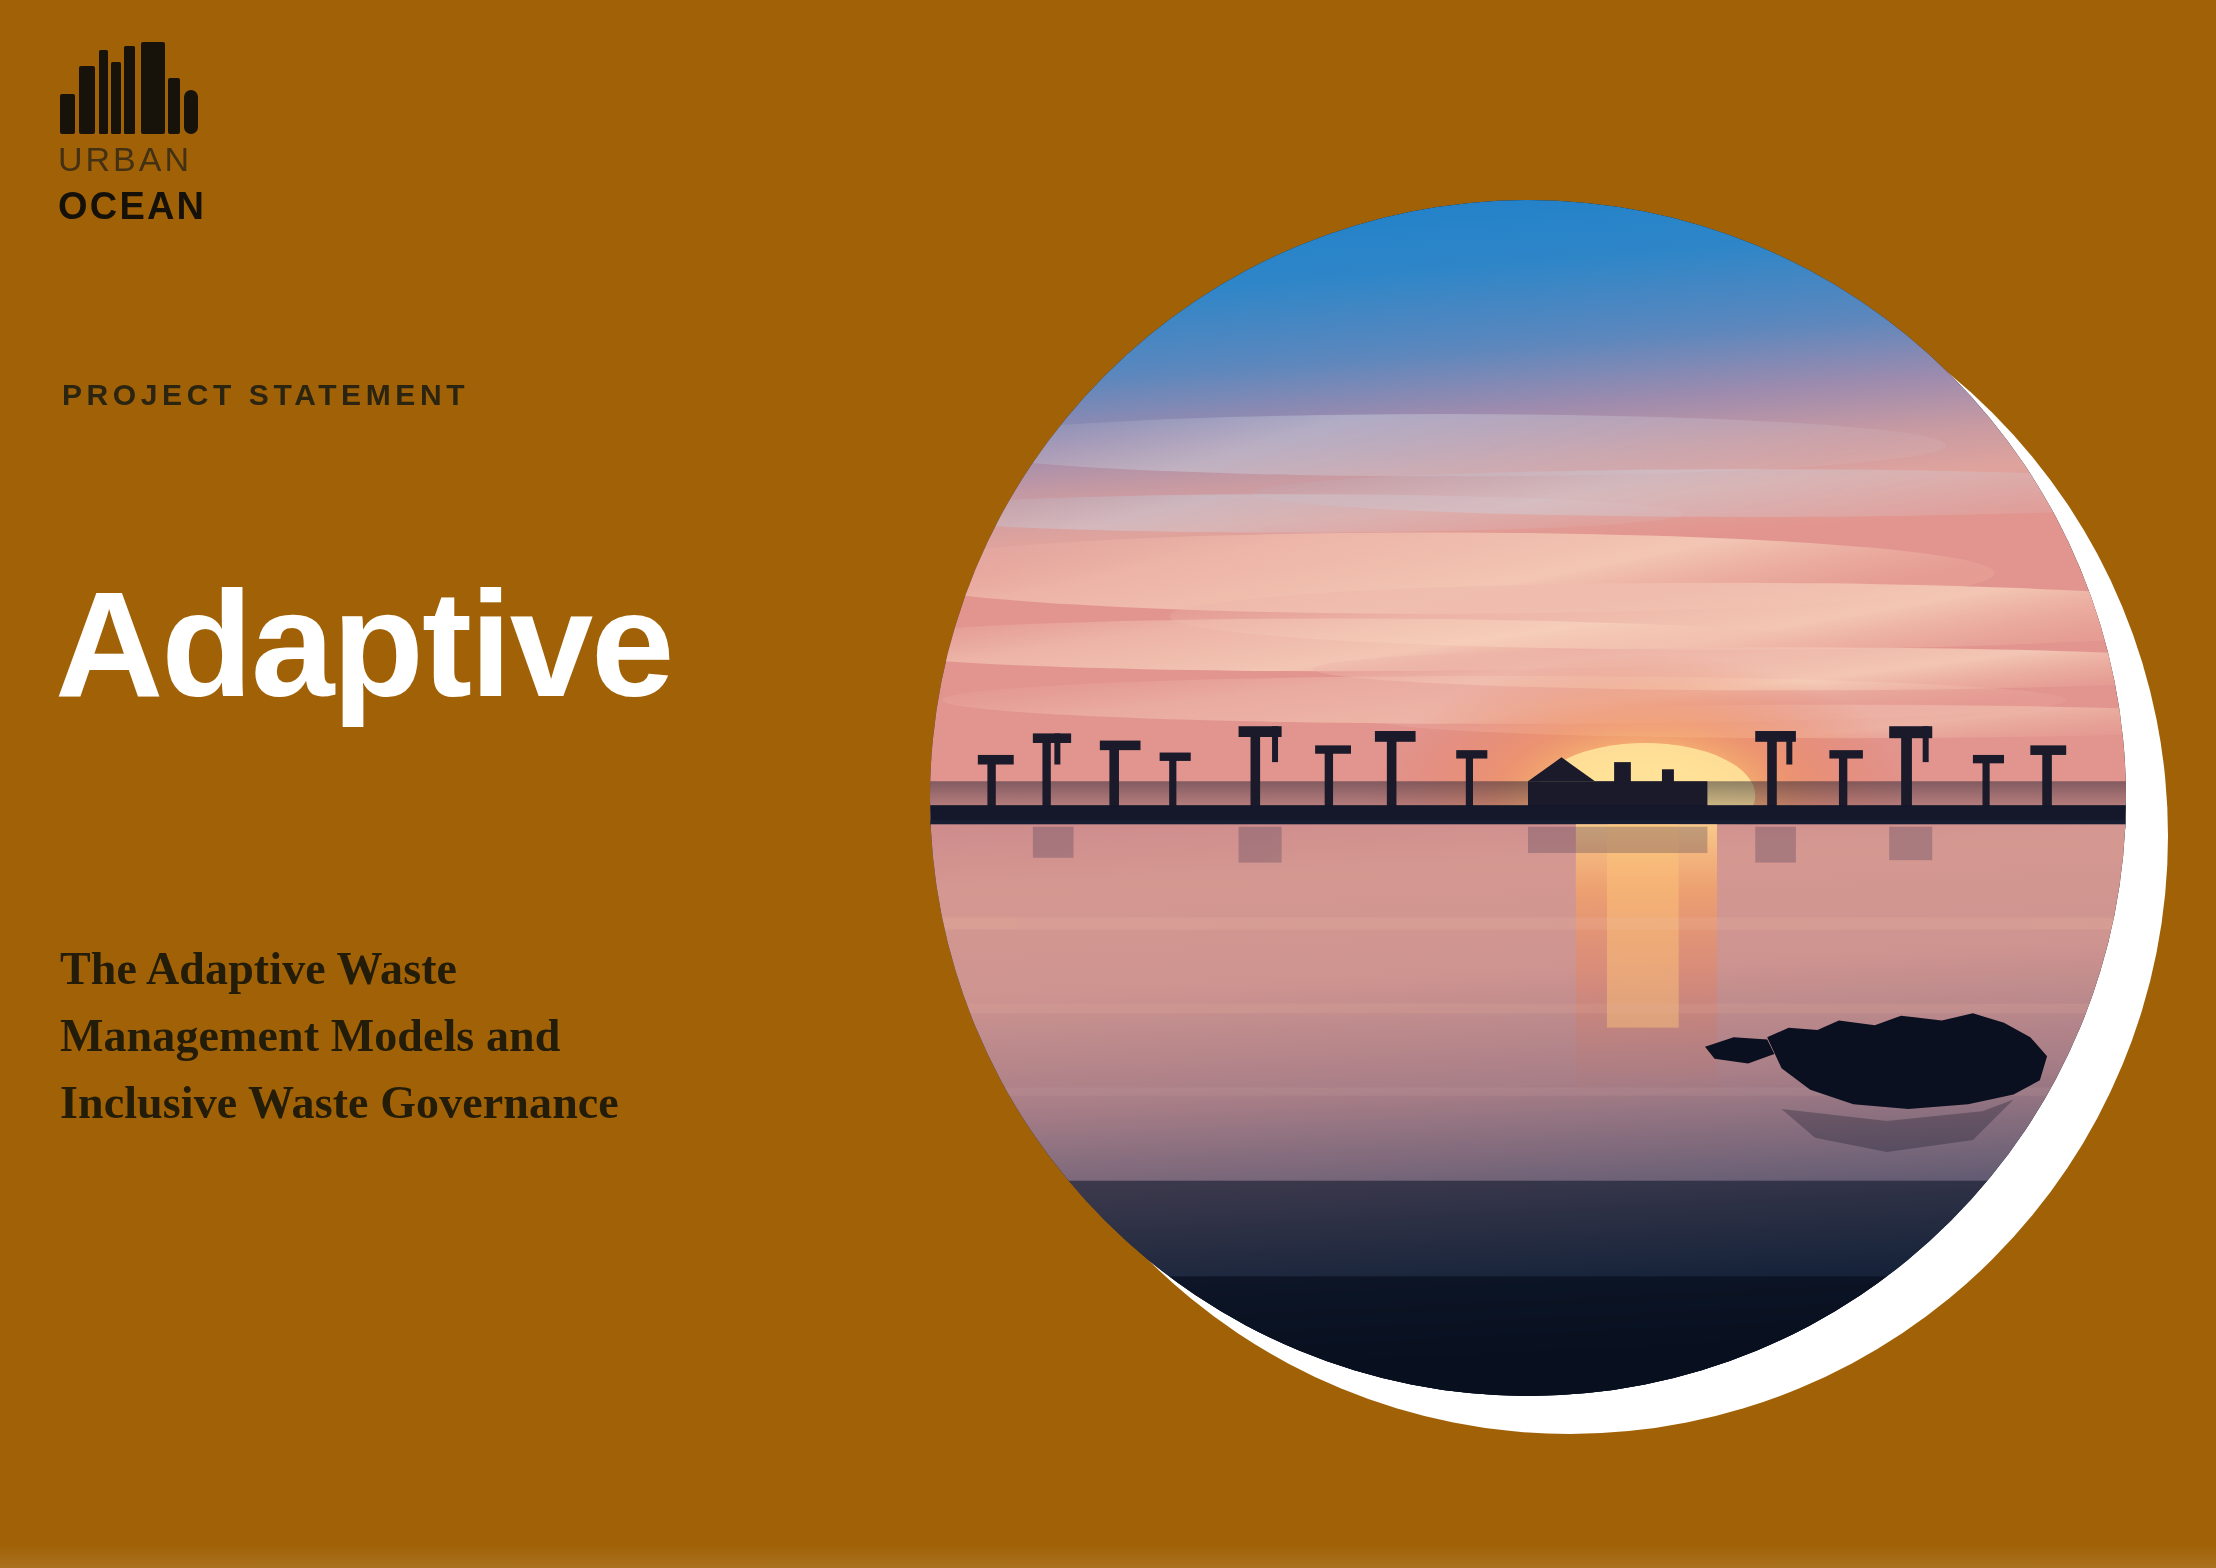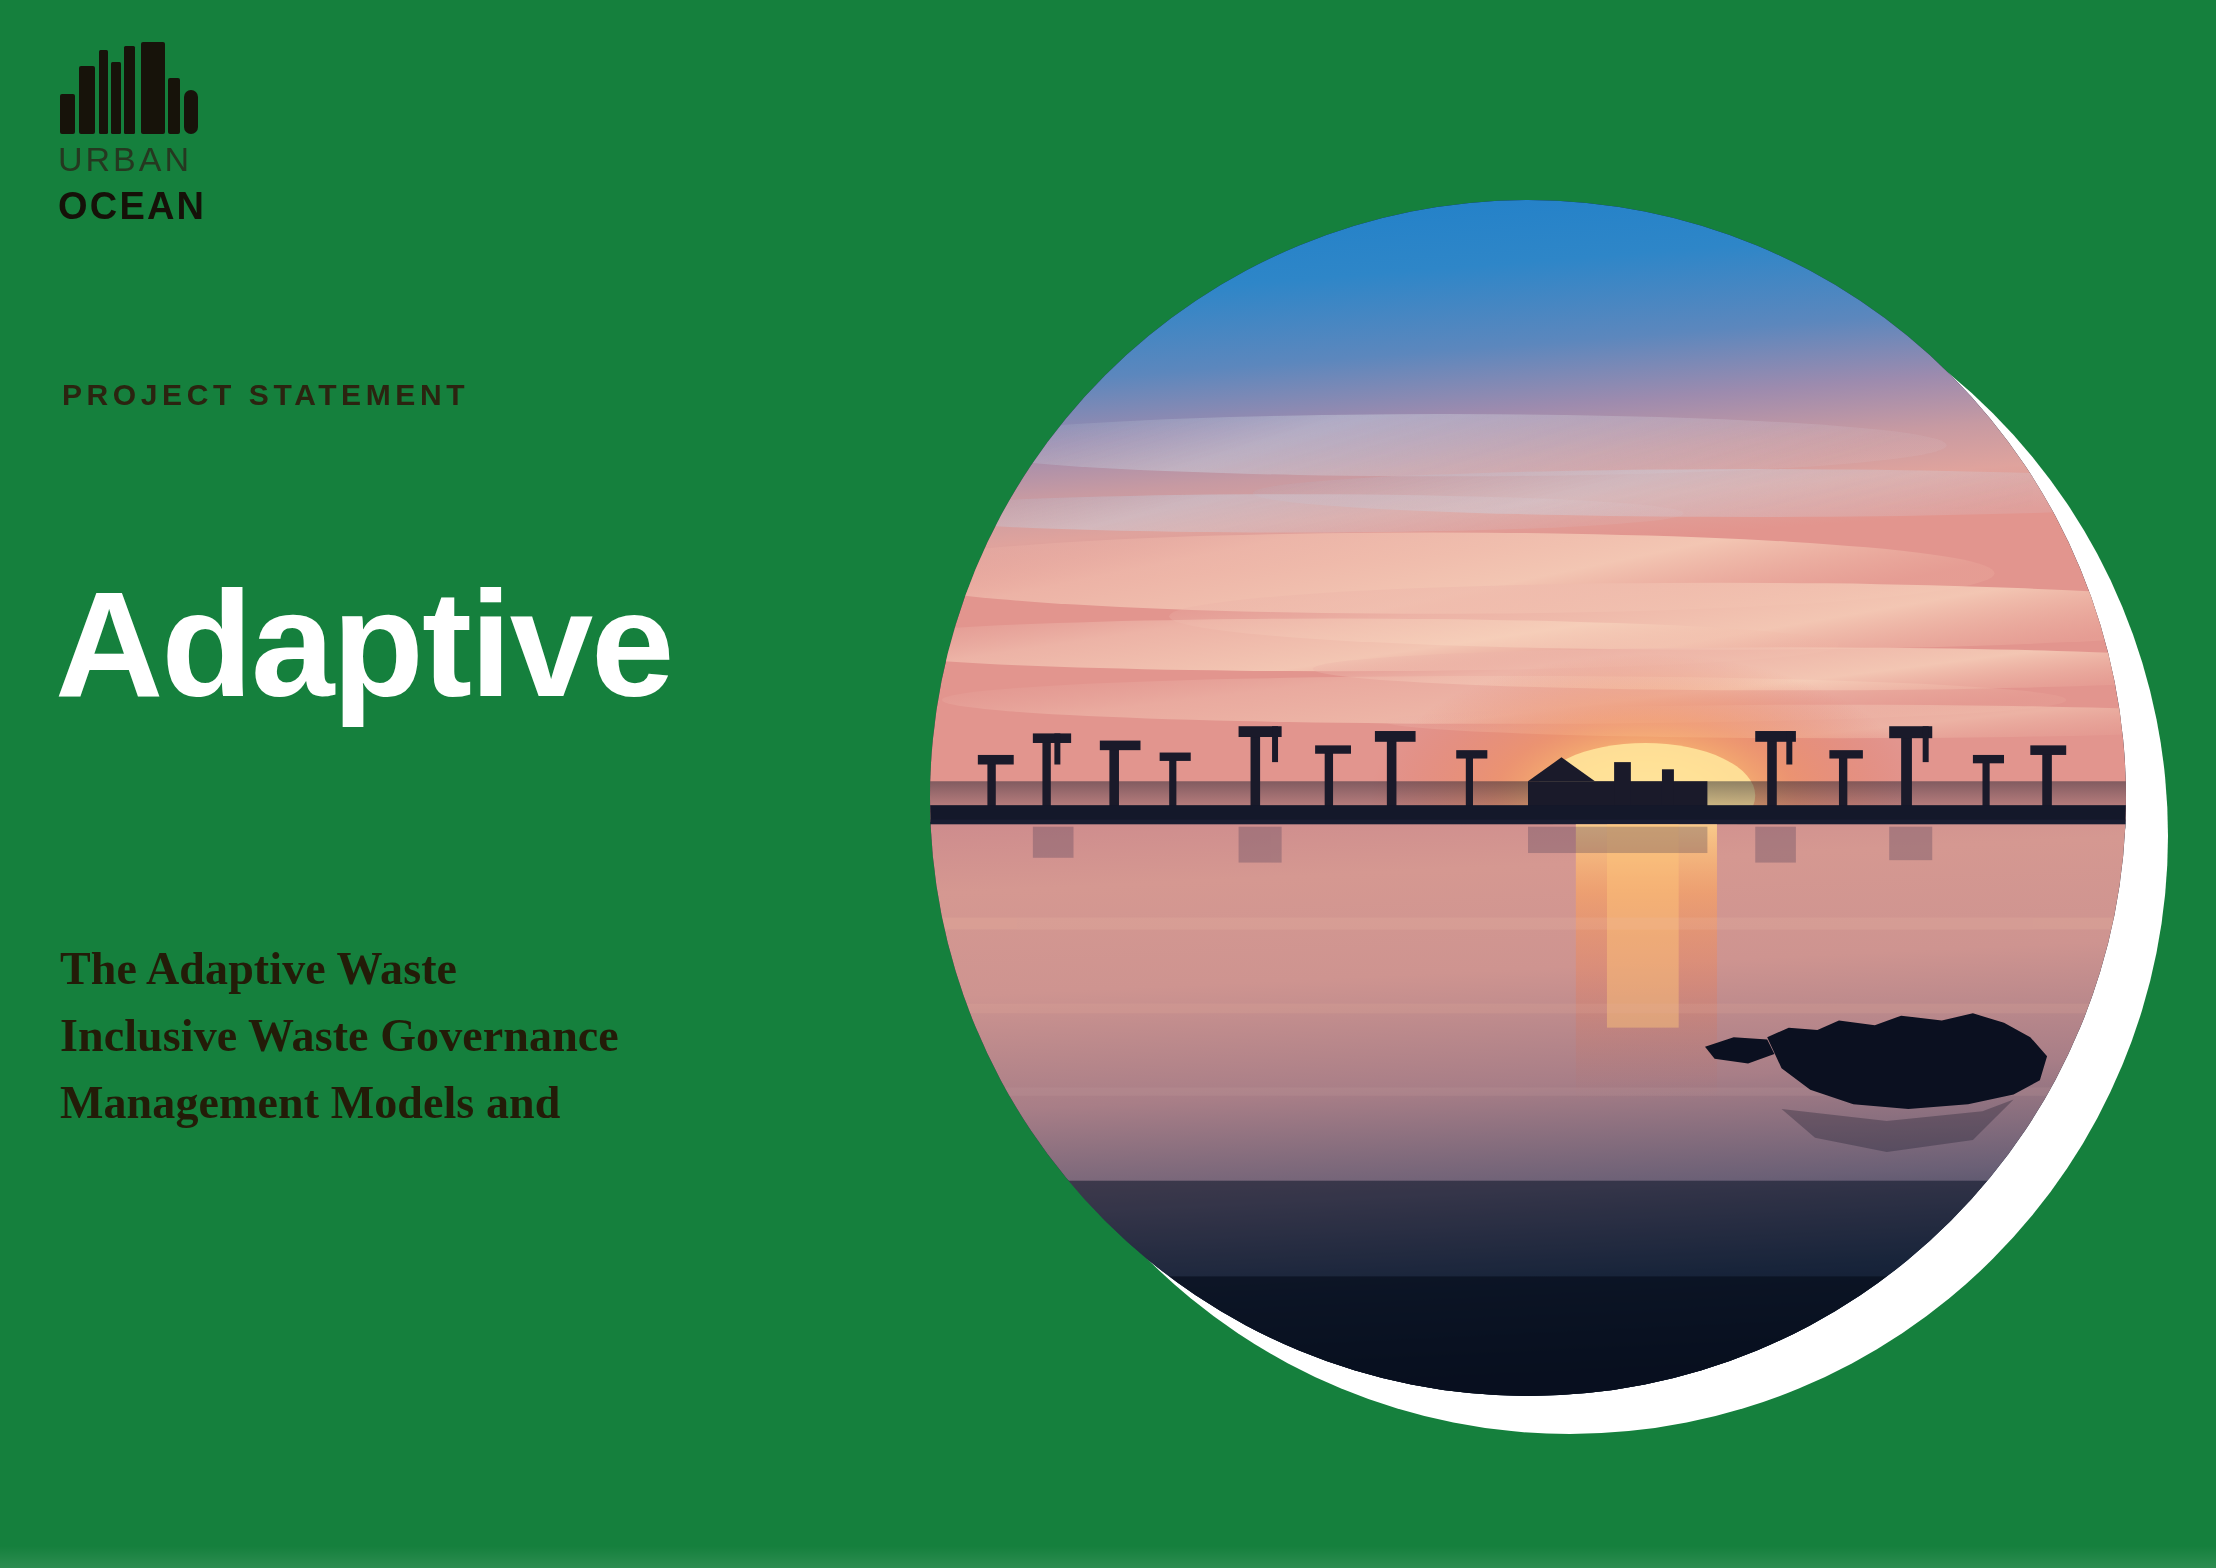--- a/index.html
+++ b/index.html
@@ -5,21 +5,21 @@
   html, body {
     margin: 0;
     padding: 0;
     background: #ffffff;
   }
   #cover {
     position: relative;
     width: 2216px;
     height: 1568px;
     overflow: hidden;
-    background: #15803d;
+    background: #a16207;
     font-family: "Liberation Sans", sans-serif;
     -webkit-font-smoothing: antialiased;
   }
 
   
   .bottom-sheen {
     position: absolute;
     left: 0; right: 0; bottom: 0;
     height: 22px;
     background: linear-gradient(to bottom, rgba(255,255,255,0) 0%, rgba(255,255,255,0.10) 100%);
@@ -156,22 +156,22 @@
   </div>
 
   <div class="eyebrow">PROJECT STATEMENT</div>
 
   <h1 class="title">
     <span class="line">Adaptive</span>
   </h1>
 
   <div class="subtitle">
     <span class="line">The Adaptive Waste</span>
+    <span class="line">Management Models and</span>
     <span class="line">Inclusive Waste Governance</span>
-    <span class="line">Management Models and</span>
   </div>
 
   <div class="photo-wrap">
     <div class="photo-ring"></div>
     <div class="photo-circle">
       <svg class="photo-svg" viewBox="0 0 1000 1000" preserveAspectRatio="xMidYMid slice" xmlns="http://www.w3.org/2000/svg" aria-hidden="true">
         <defs>
           <linearGradient id="skyGrad" x1="0" y1="0" x2="0.15" y2="1">
             <stop offset="0" stop-color="#1E7FC9"></stop>
             <stop offset="0.17" stop-color="#2E86C8"></stop>

